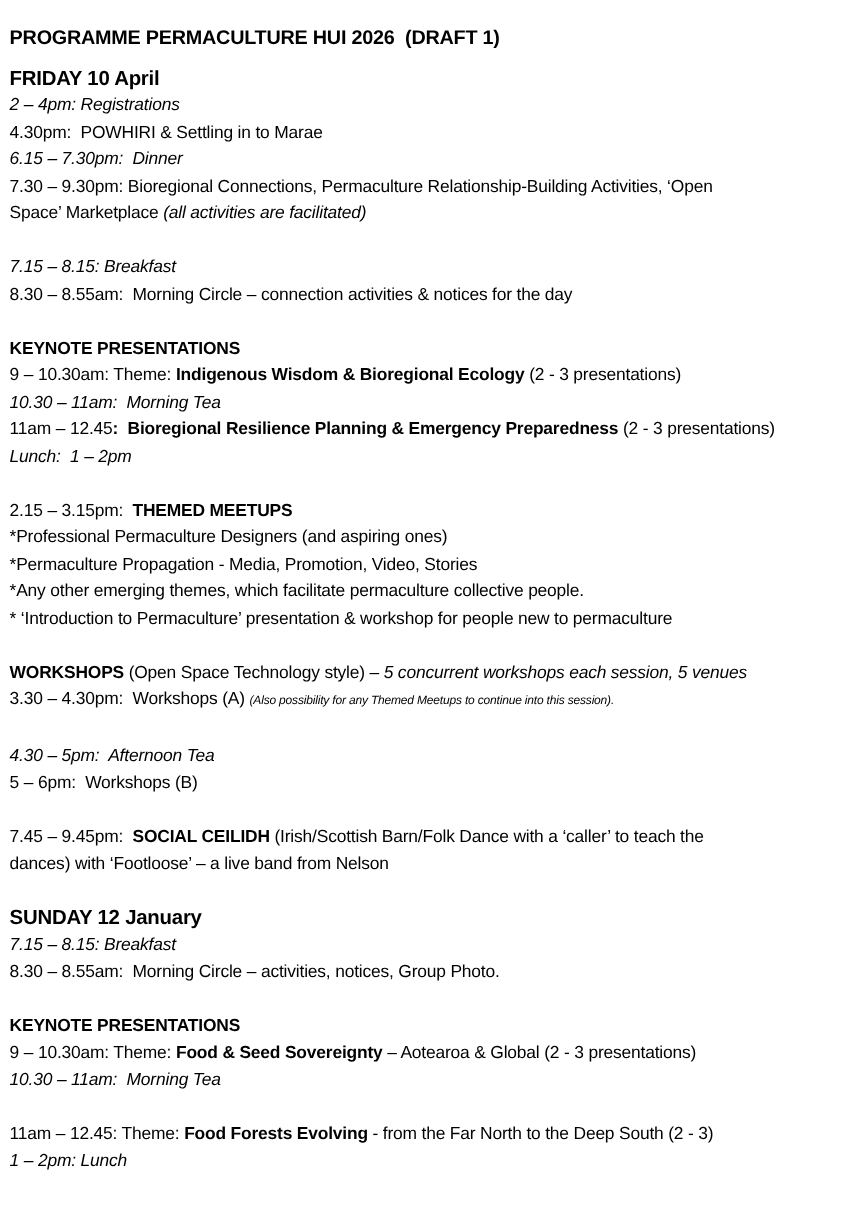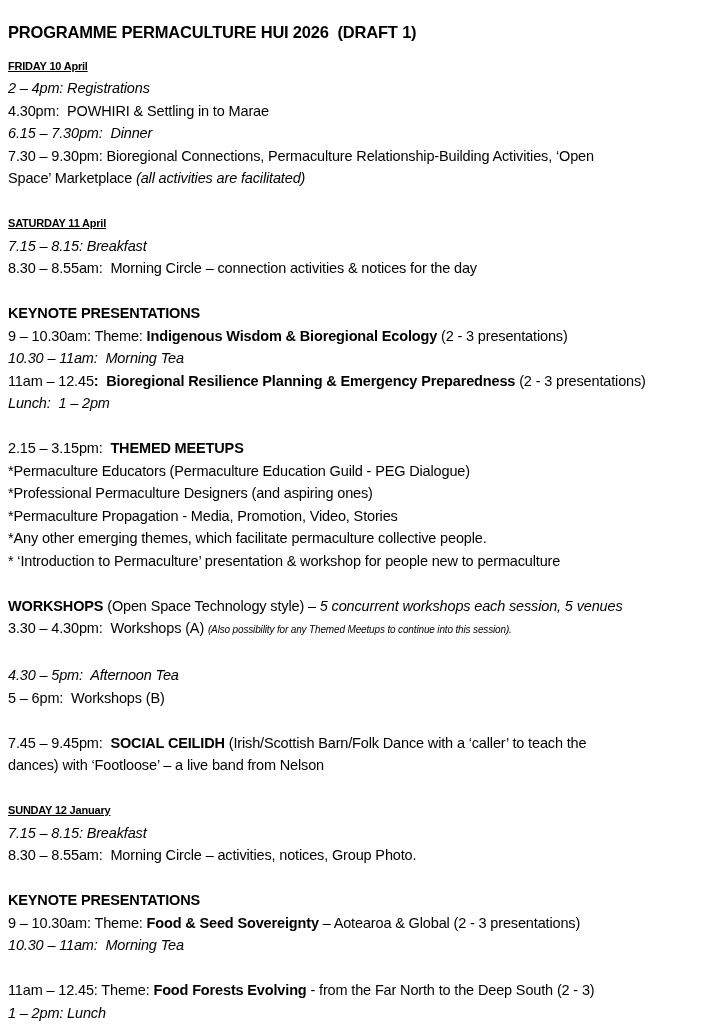--- a/index.html
+++ b/index.html
@@ -29,55 +29,52 @@
     margin: 0;
     font-size: 14.5px;
     line-height: 22.5px;
     letter-spacing: -0.15px;
     white-space: pre;
   }
   .line.blank {
     height: 22.5px;
   }
   .line.day-heading {
-    font-size: 11px;
+    font-size: 17px;
     font-weight: bold;
-    text-decoration: underline;
     letter-spacing: -0.2px;
   }
   .s-r { font-weight: normal; font-style: normal; margin-top: 44px; }
   .s-b { font-weight: bold; }
   .s-i { font-style: italic; }
   .s-si { font-style: italic; font-size: 10px; }
 </style>
 </head>
 <body>
 
 <div class="page">
   <p class="page-title">PROGRAMME PERMACULTURE HUI 2026  (DRAFT 1)</p>
   <div>
       <p class="line day-heading"><span class="s-b">FRIDAY 10 April</span></p>
       <p class="line"><span class="s-i">2 – 4pm: Registrations</span></p>
       <p class="line"><span class="s-r">4.30pm:  POWHIRI &amp; Settling in to Marae</span></p>
       <p class="line"><span class="s-i">6.15 – 7.30pm:  Dinner</span></p>
       <p class="line"><span class="s-r">7.30 – 9.30pm: Bioregional Connections, Permaculture Relationship-Building Activities, ‘Open</span></p>
       <p class="line"><span class="s-r">Space’ Marketplace </span><span class="s-i">(all activities are facilitated)</span></p>
       <p class="line blank"></p>
-      <p class="line day-heading"><span class="s-b">SATURDAY 11 April</span></p>
       <p class="line"><span class="s-i">7.15 – 8.15: Breakfast</span></p>
       <p class="line"><span class="s-r">8.30 – 8.55am:  Morning Circle – connection activities &amp; notices for the day</span></p>
       <p class="line blank"></p>
       <p class="line"><span class="s-b">KEYNOTE PRESENTATIONS</span></p>
       <p class="line"><span class="s-r">9 – 10.30am: Theme: </span><span class="s-b">Indigenous Wisdom &amp; Bioregional Ecology </span><span class="s-r">(2 - 3 presentations)</span></p>
       <p class="line"><span class="s-i">10.30 – 11am:  Morning Tea</span></p>
       <p class="line"><span class="s-r">11am – 12.45</span><span class="s-b">:  Bioregional Resilience Planning &amp; Emergency Preparedness</span><span class="s-r"> (2 - 3 presentations)</span></p>
       <p class="line"><span class="s-i">Lunch:  1 – 2pm</span></p>
       <p class="line blank"></p>
       <p class="line"><span class="s-r">2.15 – 3.15pm:  </span><span class="s-b">THEMED MEETUPS</span></p>
-      <p class="line"><span class="s-r">*Permaculture Educators (Permaculture Education Guild - PEG Dialogue)</span></p>
       <p class="line"><span class="s-r">*Professional Permaculture Designers (and aspiring ones)</span></p>
       <p class="line"><span class="s-r">*Permaculture Propagation - Media, Promotion, Video, Stories</span></p>
       <p class="line"><span class="s-r">*Any other emerging themes, which facilitate permaculture collective people.</span></p>
       <p class="line"><span class="s-r">* ‘Introduction to Permaculture’ presentation &amp; workshop for people new to permaculture</span></p>
       <p class="line blank"></p>
       <p class="line"><span class="s-b">WORKSHOPS </span><span class="s-r">(Open Space Technology style) – </span><span class="s-i">5 concurrent workshops each session, 5 venues</span></p>
       <p class="line"><span class="s-r">3.30 – 4.30pm:  Workshops (A) </span><span class="s-si">(Also possibility for any Themed Meetups to continue into this session).</span></p>
       <p class="line blank"></p>
       <p class="line"><span class="s-i">4.30 – 5pm:  Afternoon Tea</span></p>
       <p class="line"><span class="s-r">5 – 6pm:  Workshops (B)</span></p>

